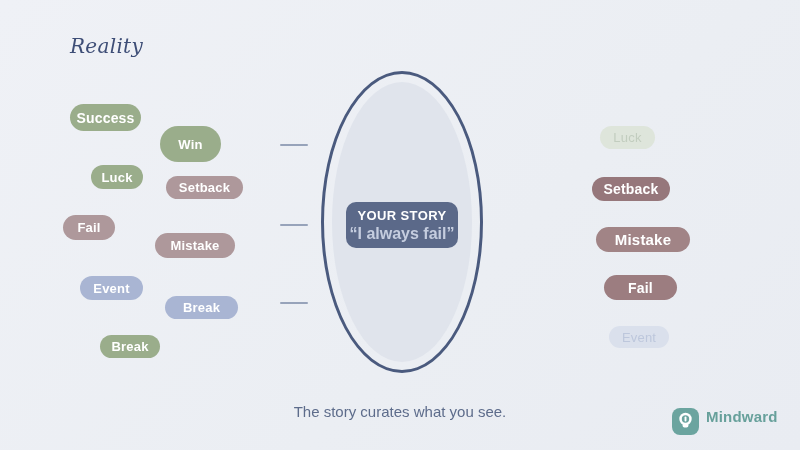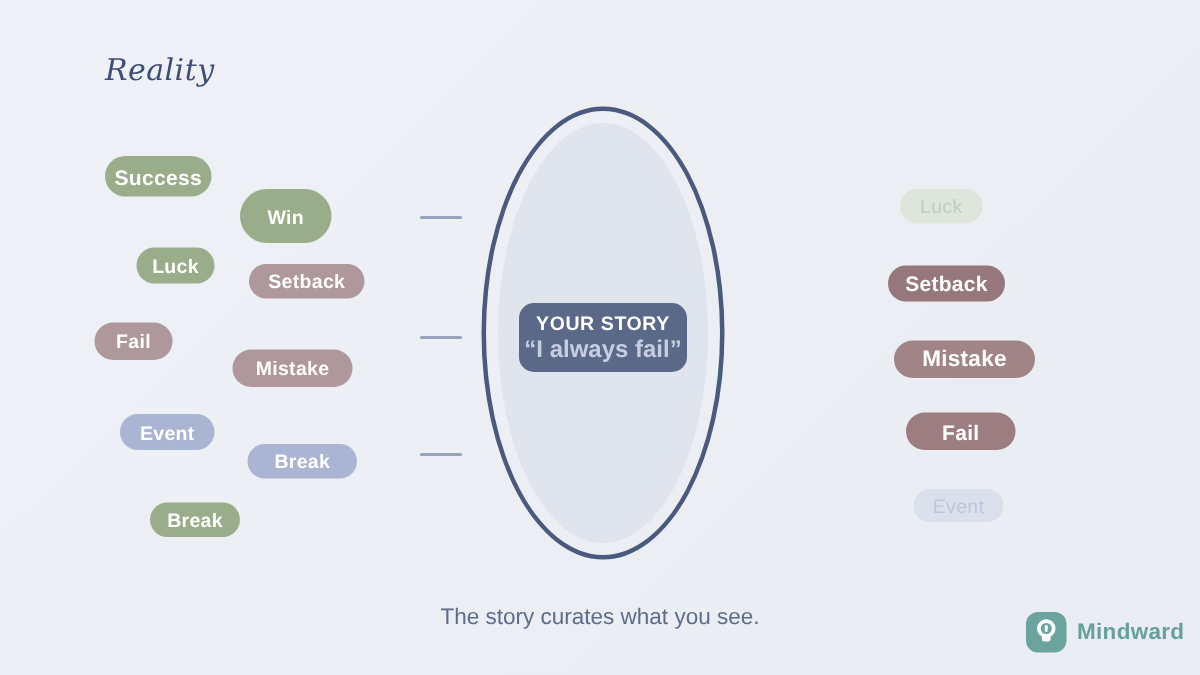--- a/index.html
+++ b/index.html
@@ -62,21 +62,21 @@
     background:var(--color-story-bg,#5B6989);border-radius:10px;
     display:flex;flex-direction:column;align-items:center;justify-content:center;gap:2px;text-align:right;
   }
   .story-title{color:#fff;font-size:13px;font-weight:700;letter-spacing:.4px;}
   .story-quote{color:var(--color-story-quote,#C5CDDF);font-size:16px;font-weight:bold;}
   .caption{
     position:absolute;left:0;top:403px;width:800px;text-align:center;
     font-size:15px;color:var(--color-caption,#5D6C8B);
   }
   .brand{
-    position:absolute;left:672px;top:408px;display:flex;align-items:center;gap:7px;margin-left:12px;
+    position:absolute;left:672px;top:408px;display:flex;align-items:flex-start;gap:7px;
   }
   .brand-icon{
     width:27px;height:27px;border-radius:8px;
     background:var(--color-teal,#6BA49F);
     display:flex;align-items:center;justify-content:center;
   }
   .brand-icon svg{display:block;}
   .bulb-inner{fill:var(--color-teal,#6BA49F);}
   .brand-name{
     font-size:15px;font-weight:700;color:var(--color-teal-text,#67A09B);letter-spacing:.2px;

